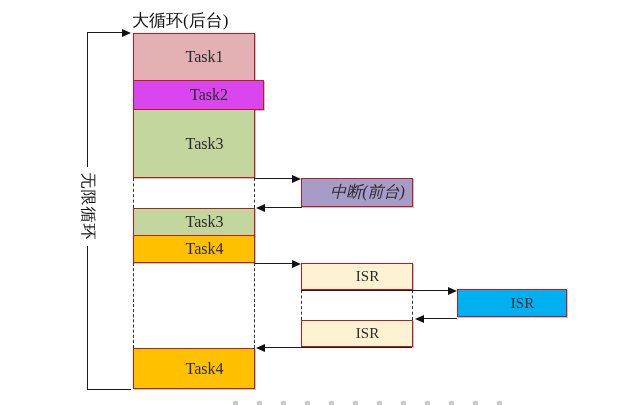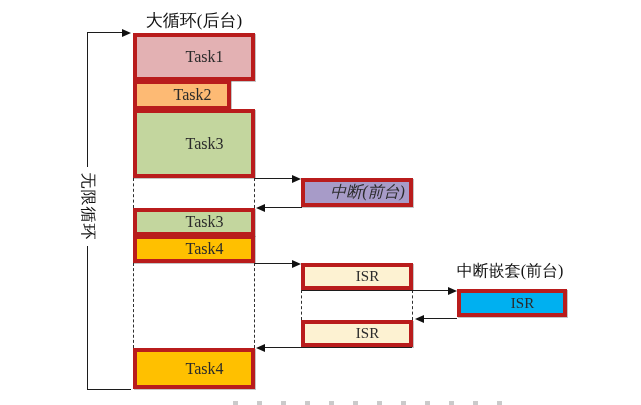--- a/index.html
+++ b/index.html
@@ -6,38 +6,38 @@
   #stage{
     position:relative;
     width:641px;height:405px;
     background:#ffffff;
     font-family:"Liberation Serif","DejaVu Serif",serif;
     overflow:hidden;
   }
   .box{
     position:absolute;
     box-sizing:border-box;
-    border:4px solid #b91c1c;
+    border:1px solid #b91c1c;
     display:flex;align-items:center;justify-content:center;
     font-size:16px;color:#2b2b2b;
     box-shadow:1px 1px 0 rgba(90,90,90,.35);
     padding-left:21px;
   }
   .hline{position:absolute;height:0;border-top:1px solid #1c1c1c;}
   .vline{position:absolute;width:0;border-left:1px solid #1c1c1c;}
   .vdash{position:absolute;width:0;border-left:1px dashed #2e2e2e;}
   .arr-r{position:absolute;width:0;height:0;
     border-top:4px solid transparent;border-bottom:4px solid transparent;
     border-left:9px solid #111;}
   .arr-l{position:absolute;width:0;height:0;
     border-top:4px solid transparent;border-bottom:4px solid transparent;
     border-right:9px solid #111;}
   .diagram-label{
     position:absolute;color:#111;font-size:17px;
-    text-align:center;white-space:nowrap;
+    text-align:left;white-space:nowrap;
   }
   #loop-label{
     position:absolute;left:49px;top:196px;width:79px;height:21px;
     transform:rotate(90deg);
     background:#ffffff;
     font-size:16px;line-height:21px;text-align:center;color:#111;
     letter-spacing:1px;white-space:nowrap;
   }
   #caption-cropped{
     position:absolute;left:233px;top:401px;width:285px;height:4px;
@@ -54,21 +54,21 @@
 
   <div class="vline" style="left:87px;top:32px;height:357px;"></div>
   <div class="hline" style="left:87px;top:32px;width:36px;"></div>
   <div class="arr-r" style="left:122px;top:29px;"></div>
   <div class="hline" style="left:87px;top:389px;width:44px;"></div>
   <div id="loop-label">无限循环</div>
 
   <div class="box" style="left: 133px; top: 33px; width: 122px; height: 48px; background-color: rgb(227, 177, 179);">
     <span>Task1</span>
   </div>
-  <div class="box" style="left: 133px; top: 80px; width: 98px; height: 30px; background-color: #fdba74;">
+  <div class="box" style="left: 133px; top: 80px; width: 131px; height: 30px; background-color: #d946ef;">
     <span>Task2</span>
   </div>
   <div class="box" style="left: 133px; top: 109px; width: 122px; height: 69px; background-color: rgb(195, 214, 158);">
     <span>Task3</span>
   </div>
   <div class="box" style="left: 133px; top: 208px; width: 122px; height: 28px; background-color: rgb(195, 214, 158);">
     <span>Task3</span>
   </div>
   <div class="box" style="left: 133px; top: 235px; width: 122px; height: 28px; background-color: rgb(255, 192, 0);">
     <span>Task4</span>
@@ -89,21 +89,20 @@
   <div class="box" style="left: 301px; top: 263px; width: 112px; height: 27px; font-size: 15px; background-color: rgb(253, 242, 210);">
     <span>ISR</span>
   </div>
   <div class="box" style="left: 301px; top: 320px; width: 112px; height: 27px; font-size: 15px; background-color: rgb(253, 242, 210);">
     <span>ISR</span>
   </div>
 
   <div class="vdash" style="left:301px;top:290px;height:30px;"></div>
   <div class="vdash" style="left:412px;top:290px;height:30px;"></div>
 
-  <div class="diagram-label" style="left:445px;top:261px;width:130px;font-size:16px;">中断嵌套(前台)</div>
   <div class="box" style="left: 457px; top: 289px; width: 110px; height: 28px; font-size: 15px; background-color: rgb(0, 176, 240);">
     <span>ISR</span>
   </div>
 
   <div class="hline" style="left:255px;top:178px;width:38px;"></div>
   <div class="arr-r" style="left:292px;top:175px;"></div>
 
   <div class="hline" style="left:264px;top:207px;width:38px;"></div>
   <div class="arr-l" style="left:256px;top:204px;"></div>
 

